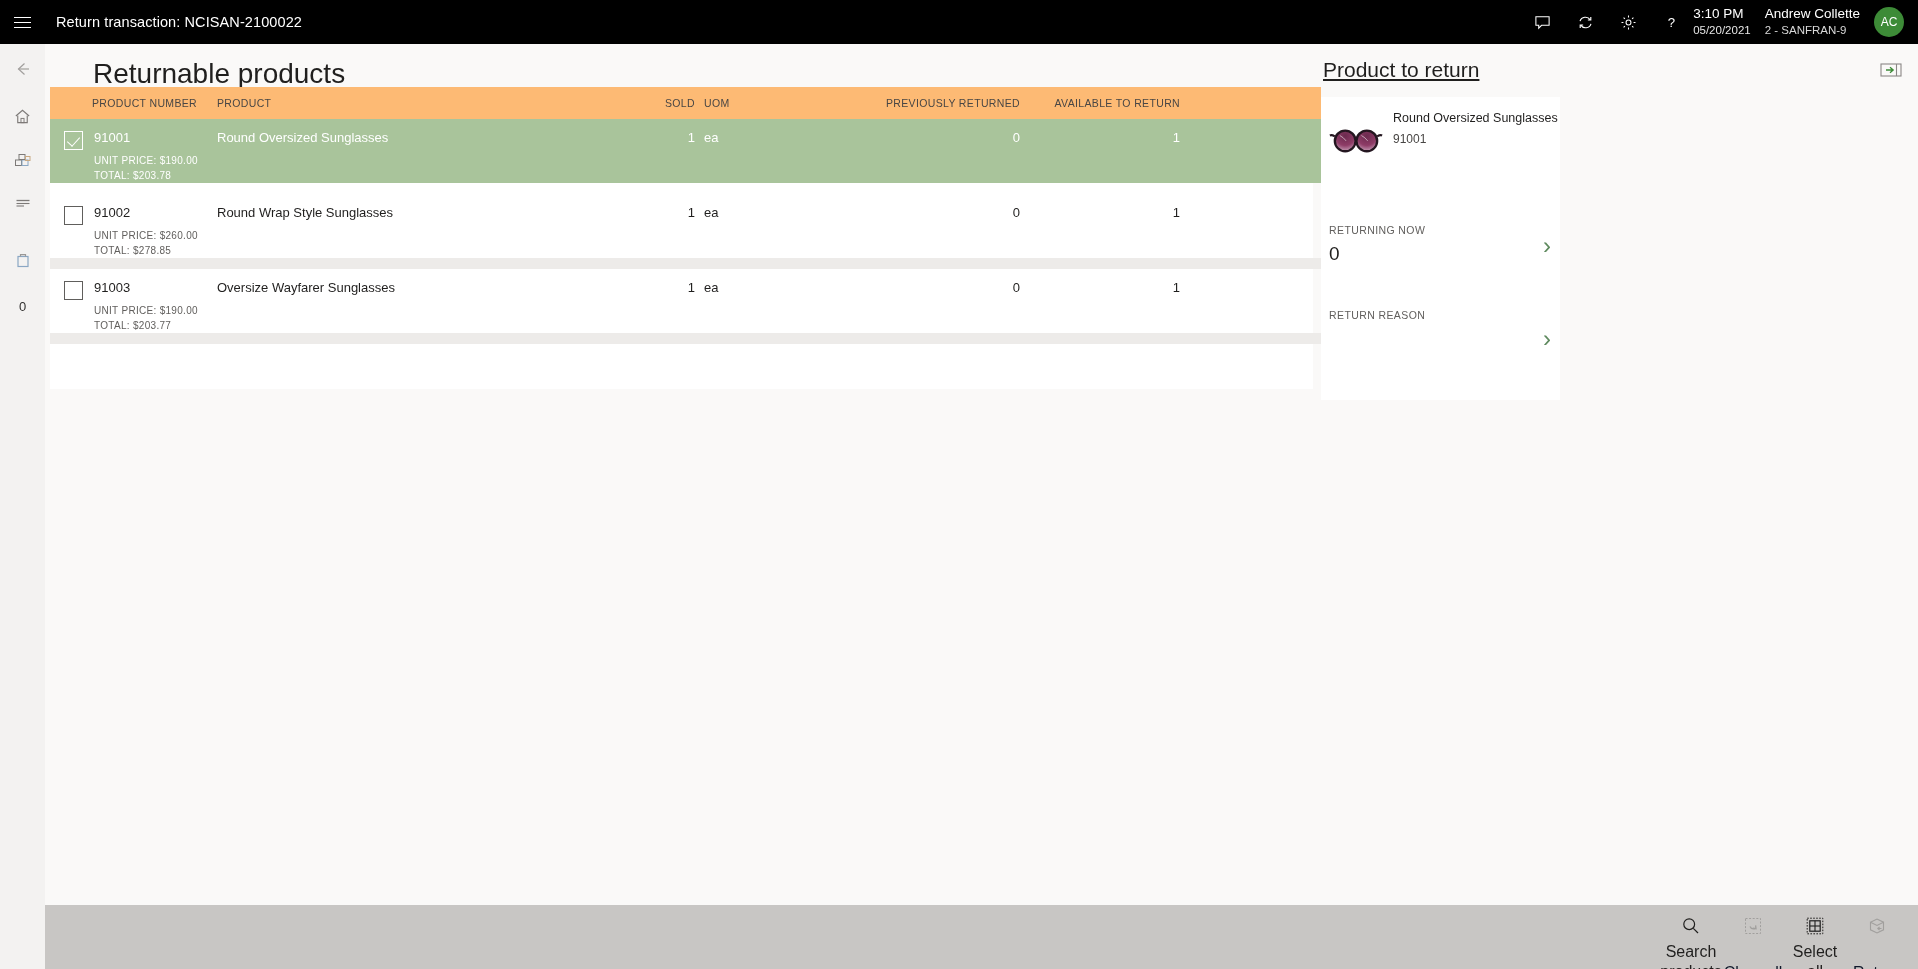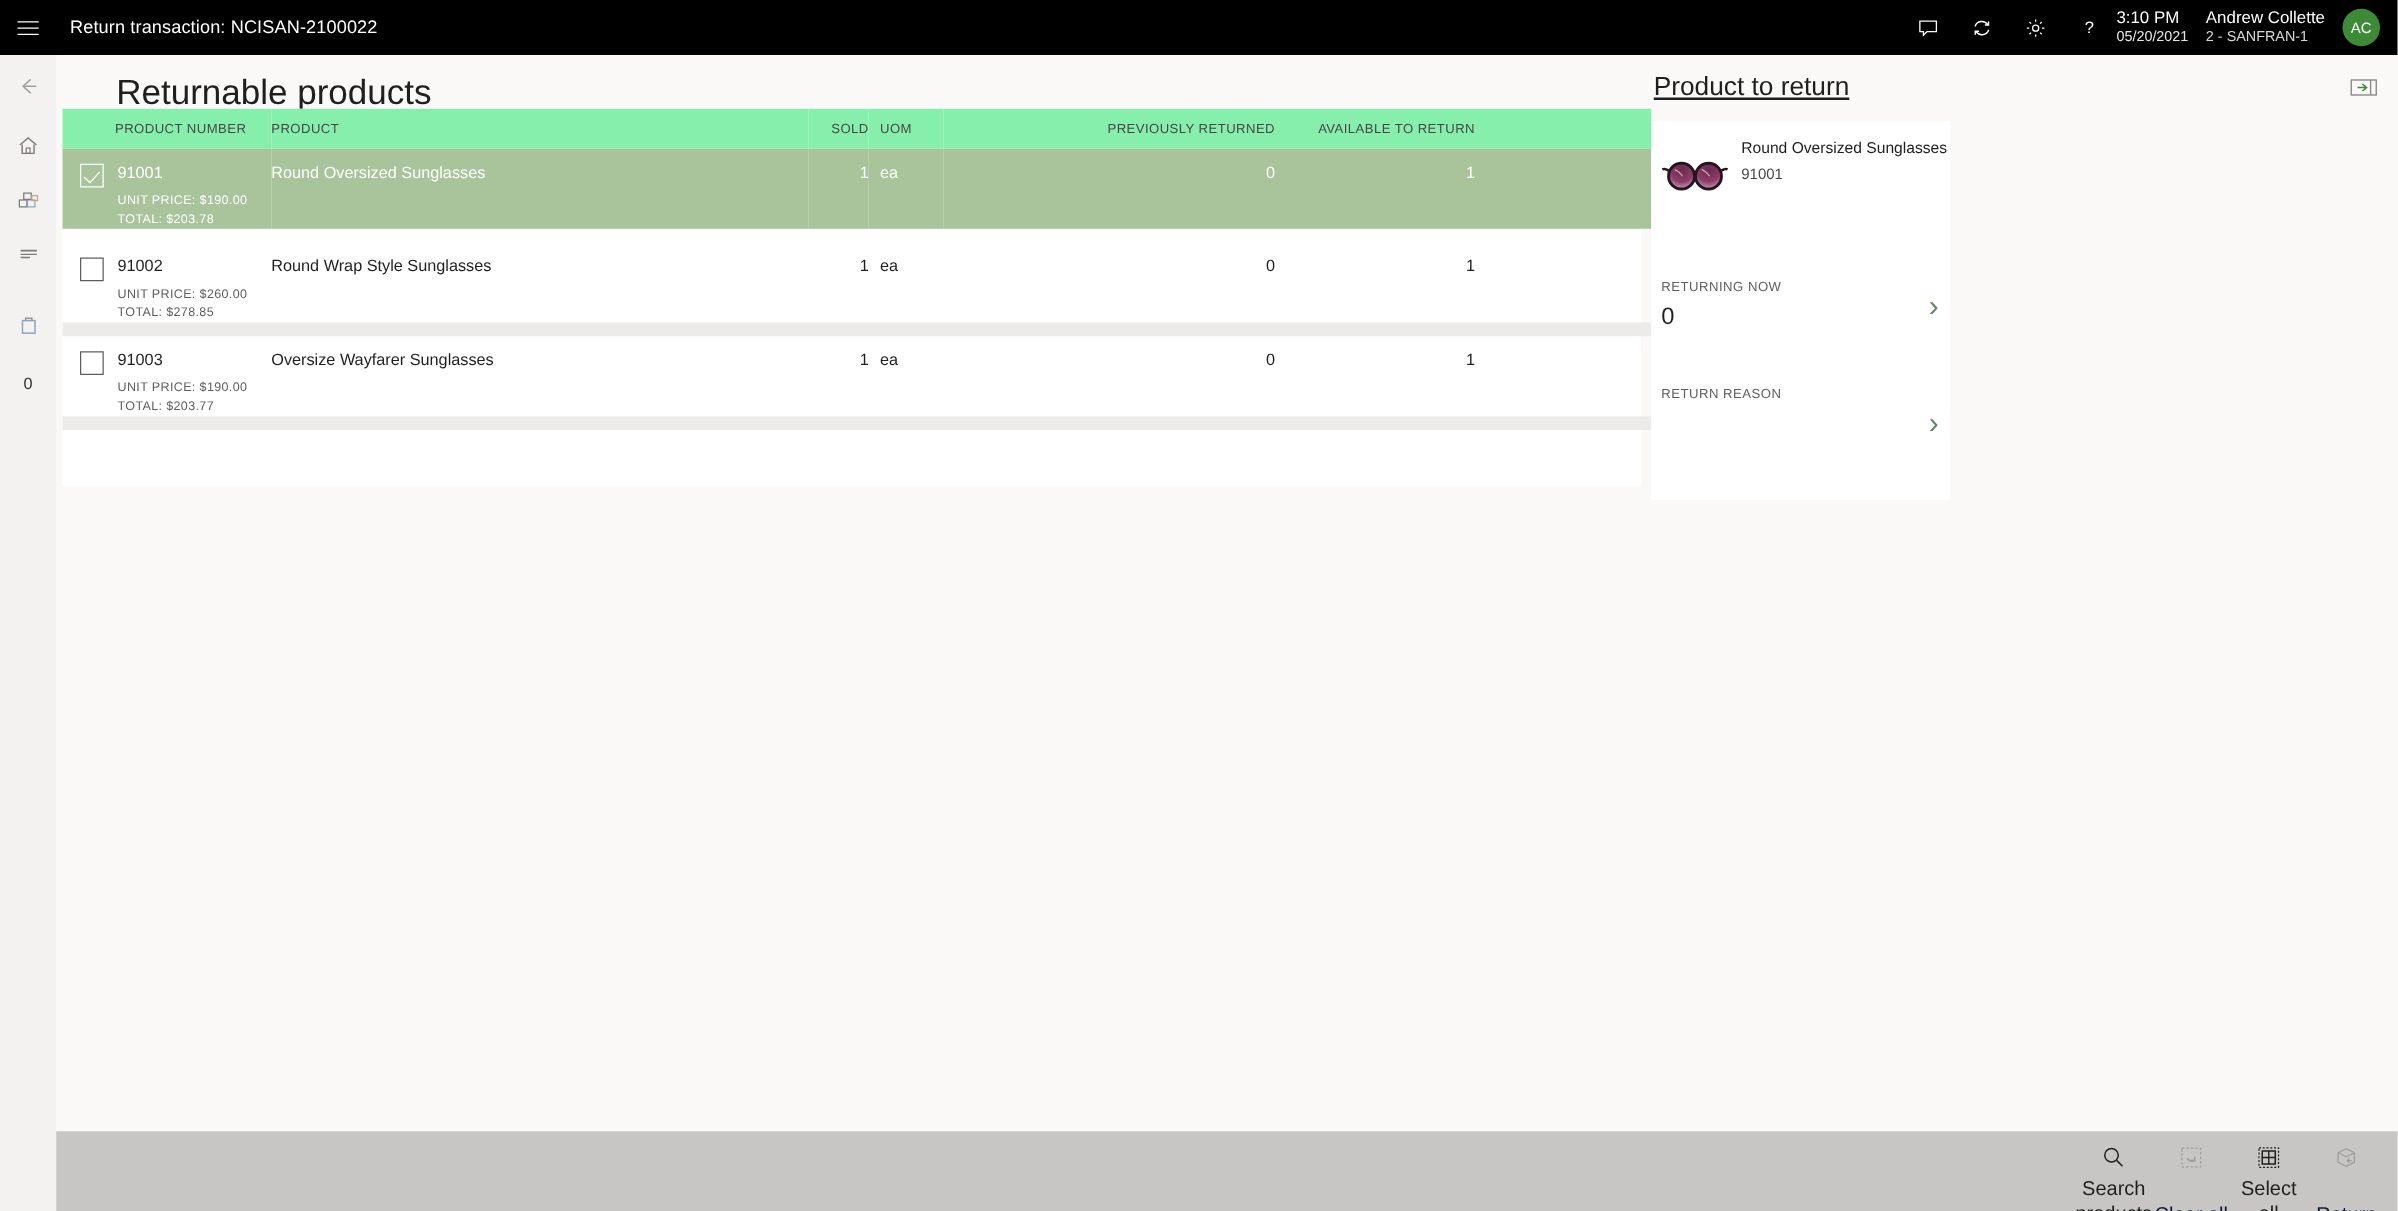--- a/index.html
+++ b/index.html
@@ -94,21 +94,21 @@
   .table-card {
     position: absolute; left: 5px; top: 43px;
     width: 1263px; height: 302px;
     background: #ffffff;
   }
   .tbl { width: 100%; border-collapse: collapse; table-layout: fixed; }
   .tbl th {
     font-size: 10.5px; font-weight: 400; color: #484644;
     letter-spacing: 0.35px; text-align: left;
     padding: 0 0 10px 0; height: 32px; vertical-align: bottom;
-    background: #86efac;
+    background: #fdba74;
   }
   .tbl th.num, .tbl td.num { text-align: right; }
   .col-chk   { width: 42px; }
   .col-pnum  { width: 125px; }
   .col-prod  { width: 430px; }
   .col-sold  { width: 48px; }
   .col-uom   { width: 60px; }
   .col-prev  { width: 265px; }
   .col-avail { width: 160px; }
   .col-now   { width: 250px; }
@@ -238,21 +238,21 @@
       </svg>
     </div>
 
     <div class="clock">
       <div class="t">3:10 PM</div>
       <div class="d">05/20/2021</div>
     </div>
 
     <div class="userblock">
       <div class="n">Andrew Collette</div>
-      <div class="s">2 - SANFRAN-1</div>
+      <div class="s">2 - SANFRAN-9</div>
     </div>
 
     <div class="avatar">AC</div>
   </div>
 </div>
 
 <div class="rail">
   <div class="rail-item" style="margin-top:3px;">
     <svg width="20" height="20" viewBox="0 0 20 20">
       <path d="M11.5 4.5 L5.5 10 L11.5 15.5" fill="none" stroke="#a19f9d" stroke-width="1.2"></path>

